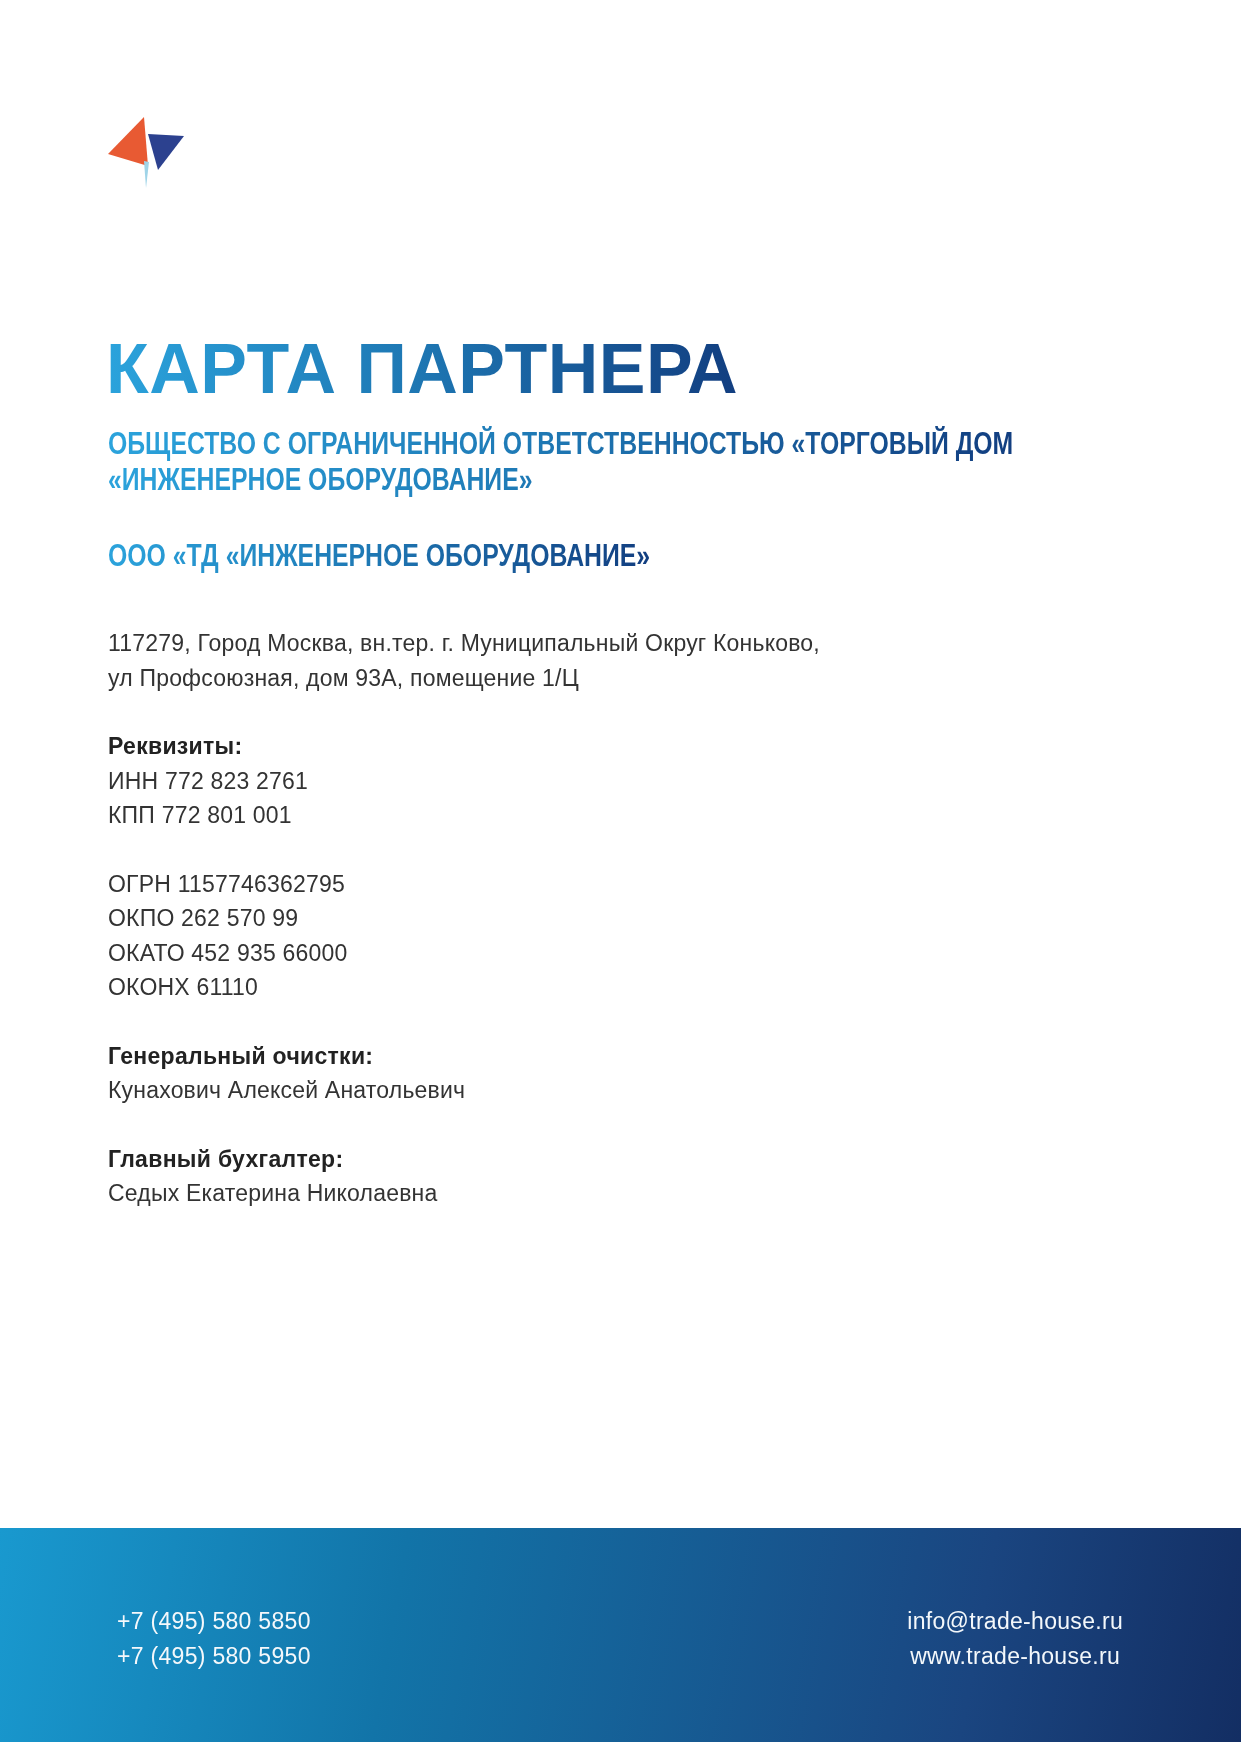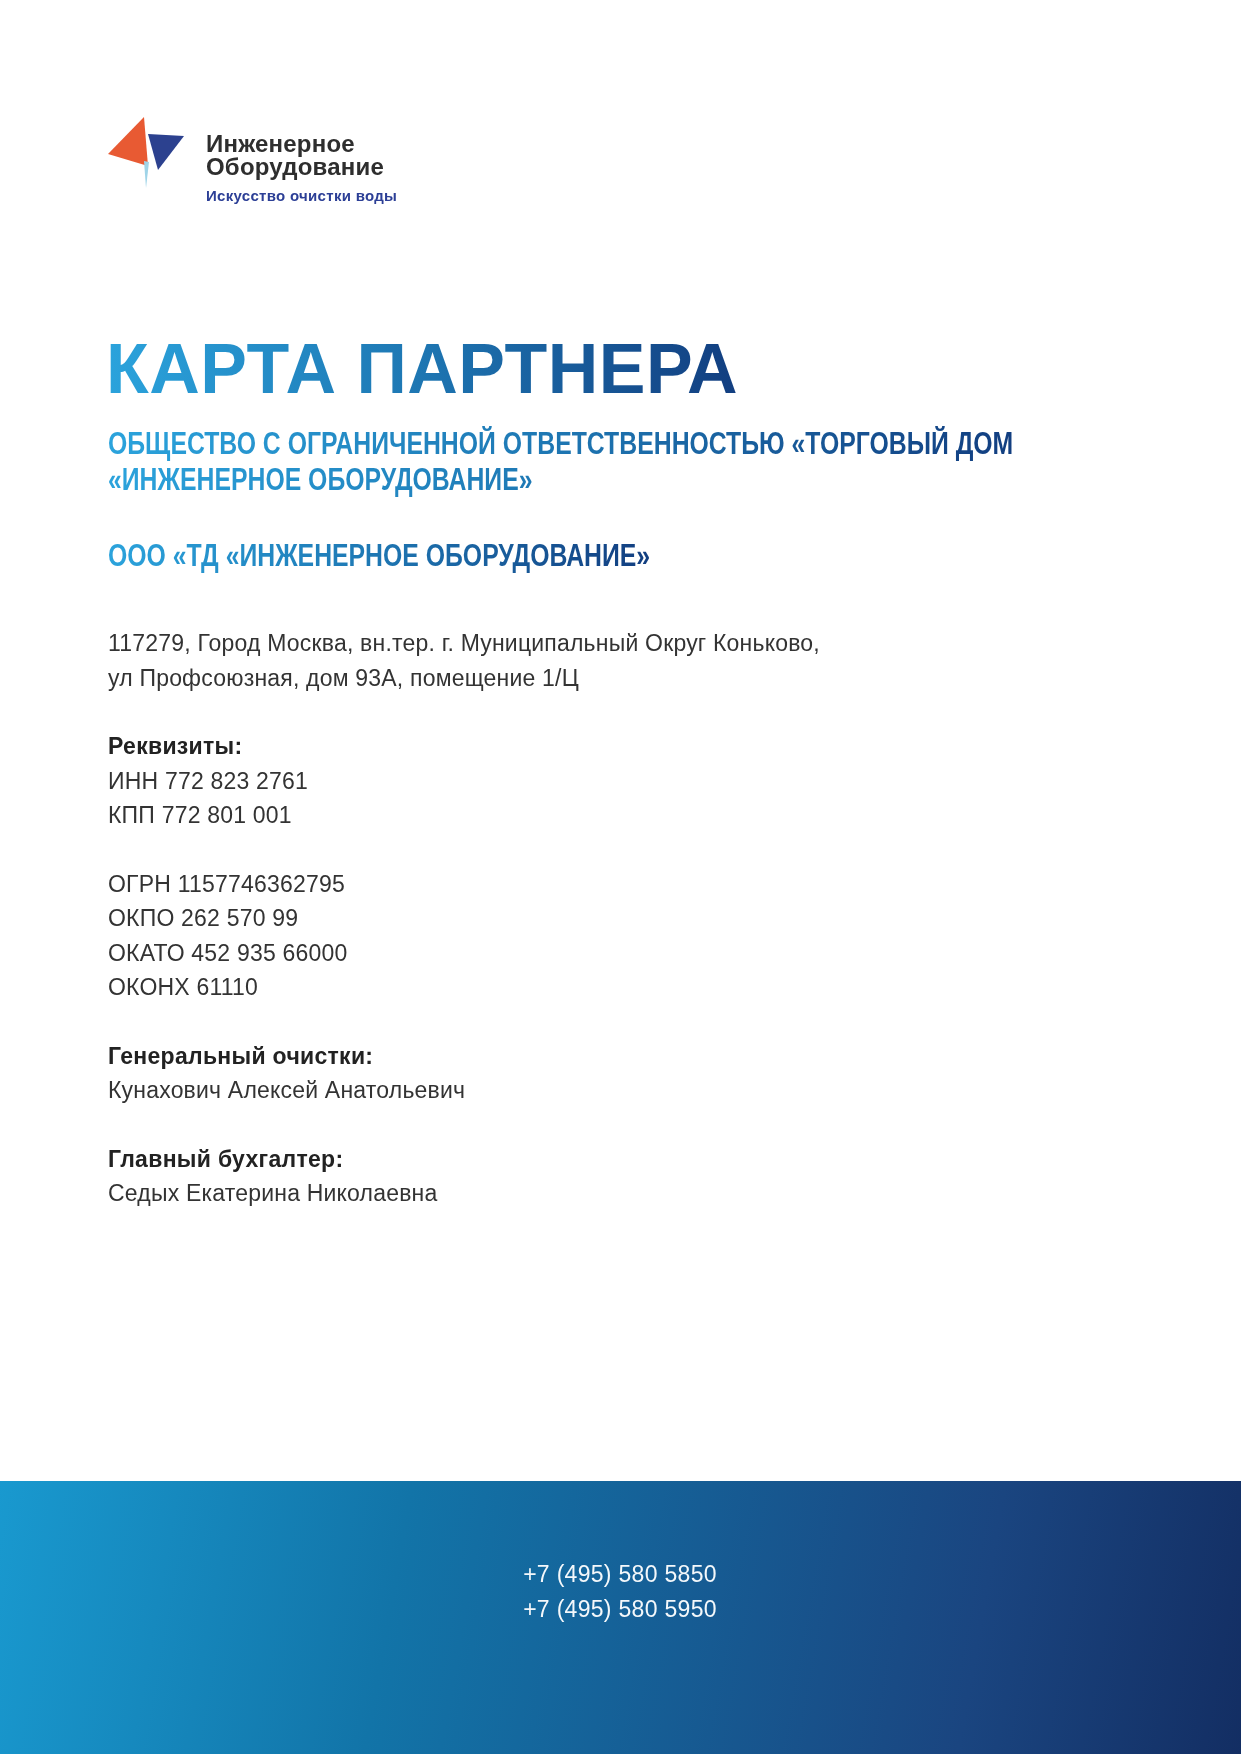--- a/index.html
+++ b/index.html
@@ -45,46 +45,39 @@
   }
 
   
   .info { position:absolute; left:108px; top:626px; font-size:23px; color:#333; }
   .info p { line-height:34.5px; letter-spacing:0.2px; }
   .info .group { margin-bottom:34px; }
   .info .b { font-weight:700; color:#222; letter-spacing:0.3px; }
 
   
   .footer {
-    position:absolute; left:0; bottom:0; width:1241px; height:273px;
+    position:absolute; left:0; bottom:12px; width:1241px; height:214px;
     background:linear-gradient(100deg,#1999cf 0%, #1274a8 32%, #1a4580 78%, #132e63 100%);
-    display:flex; justify-content:center;
+    display:flex; justify-content:space-between;
     padding:76px 118px 0 117px; color:#f4f8fb;
   }
   .footer p { font-size:23px; line-height:35px; letter-spacing:0.3px; }
   .footer-right { text-align:center; }
 </style>
 </head>
 <body>
 
 <div class="page">
 
   <header class="logo">
     <svg class="logo-mark" viewBox="0 0 78 74" aria-hidden="true">
       <polygon points="36,1 0,38 40,50" fill="#E85A33"></polygon>
       <polygon points="40,18 76,20 50,54" fill="#2C418F"></polygon>
       <polygon points="36,45 41,46 38,72" fill="#9FD4E8"></polygon>
     </svg>
-    <div class="logo-text">
-      <div class="logo-name">
-        <div>Инженерное</div>
-        <div>Оборудование</div>
-      </div>
-      <div class="logo-tagline">Искусство очистки воды</div>
-    </div>
   </header>
 
   <h1 class="title grad">КАРТА ПАРТНЕРА</h1>
 
   <div class="company-full grad">
     <div>ОБЩЕСТВО С ОГРАНИЧЕННОЙ ОТВЕТСТВЕННОСТЬЮ «ТОРГОВЫЙ ДОМ</div>
     <div>«ИНЖЕНЕРНОЕ ОБОРУДОВАНИЕ»</div>
   </div>
 
   <div class="company-short grad">ООО «ТД «ИНЖЕНЕРНОЕ ОБОРУДОВАНИЕ»</div>
@@ -120,15 +113,19 @@
       <p>Седых Екатерина Николаевна</p>
     </section>
 
   </main>
 
   <footer class="footer">
     <div class="footer-left">
       <p>+7 (495) 580 5850</p>
       <p>+7 (495) 580 5950</p>
     </div>
+    <div class="footer-right">
+      <p>info@trade-house.ru</p>
+      <p>www.trade-house.ru</p>
+    </div>
   </footer>
 
 </div>
 
 </body></html>

